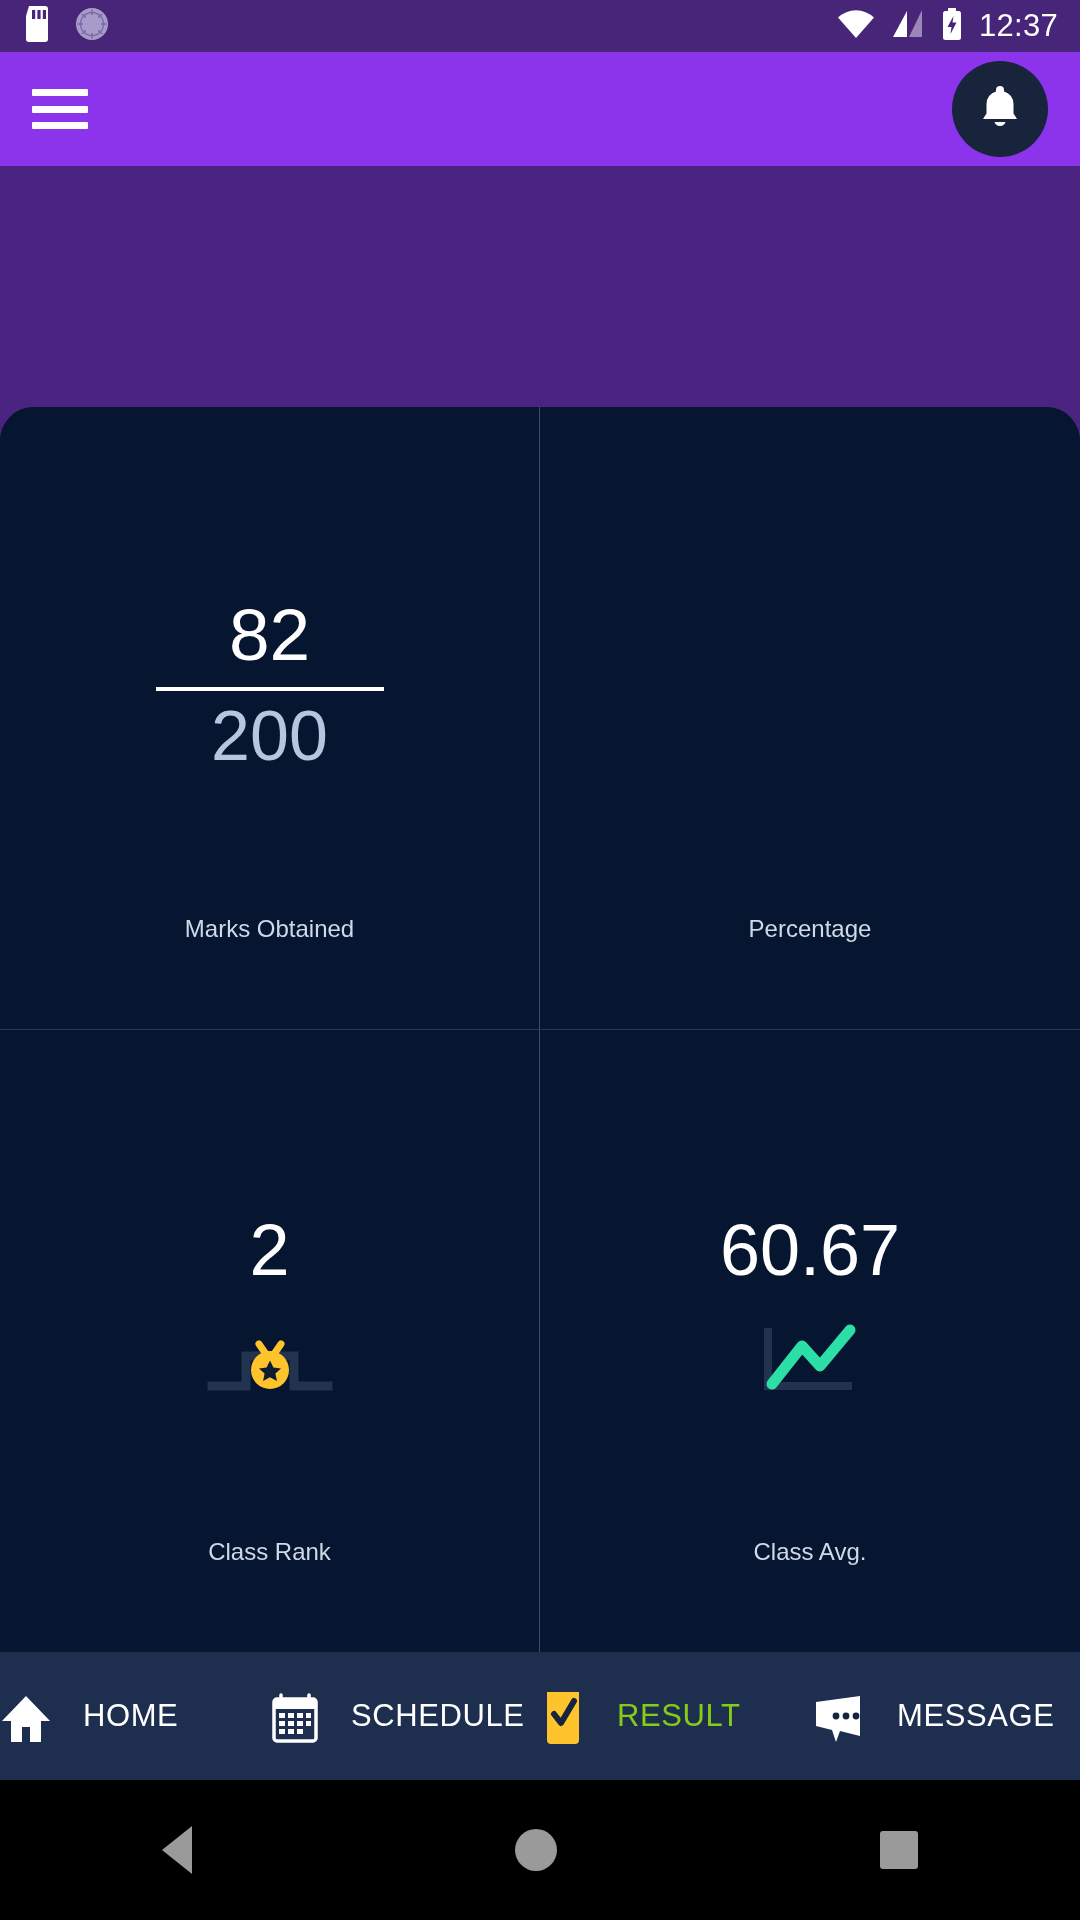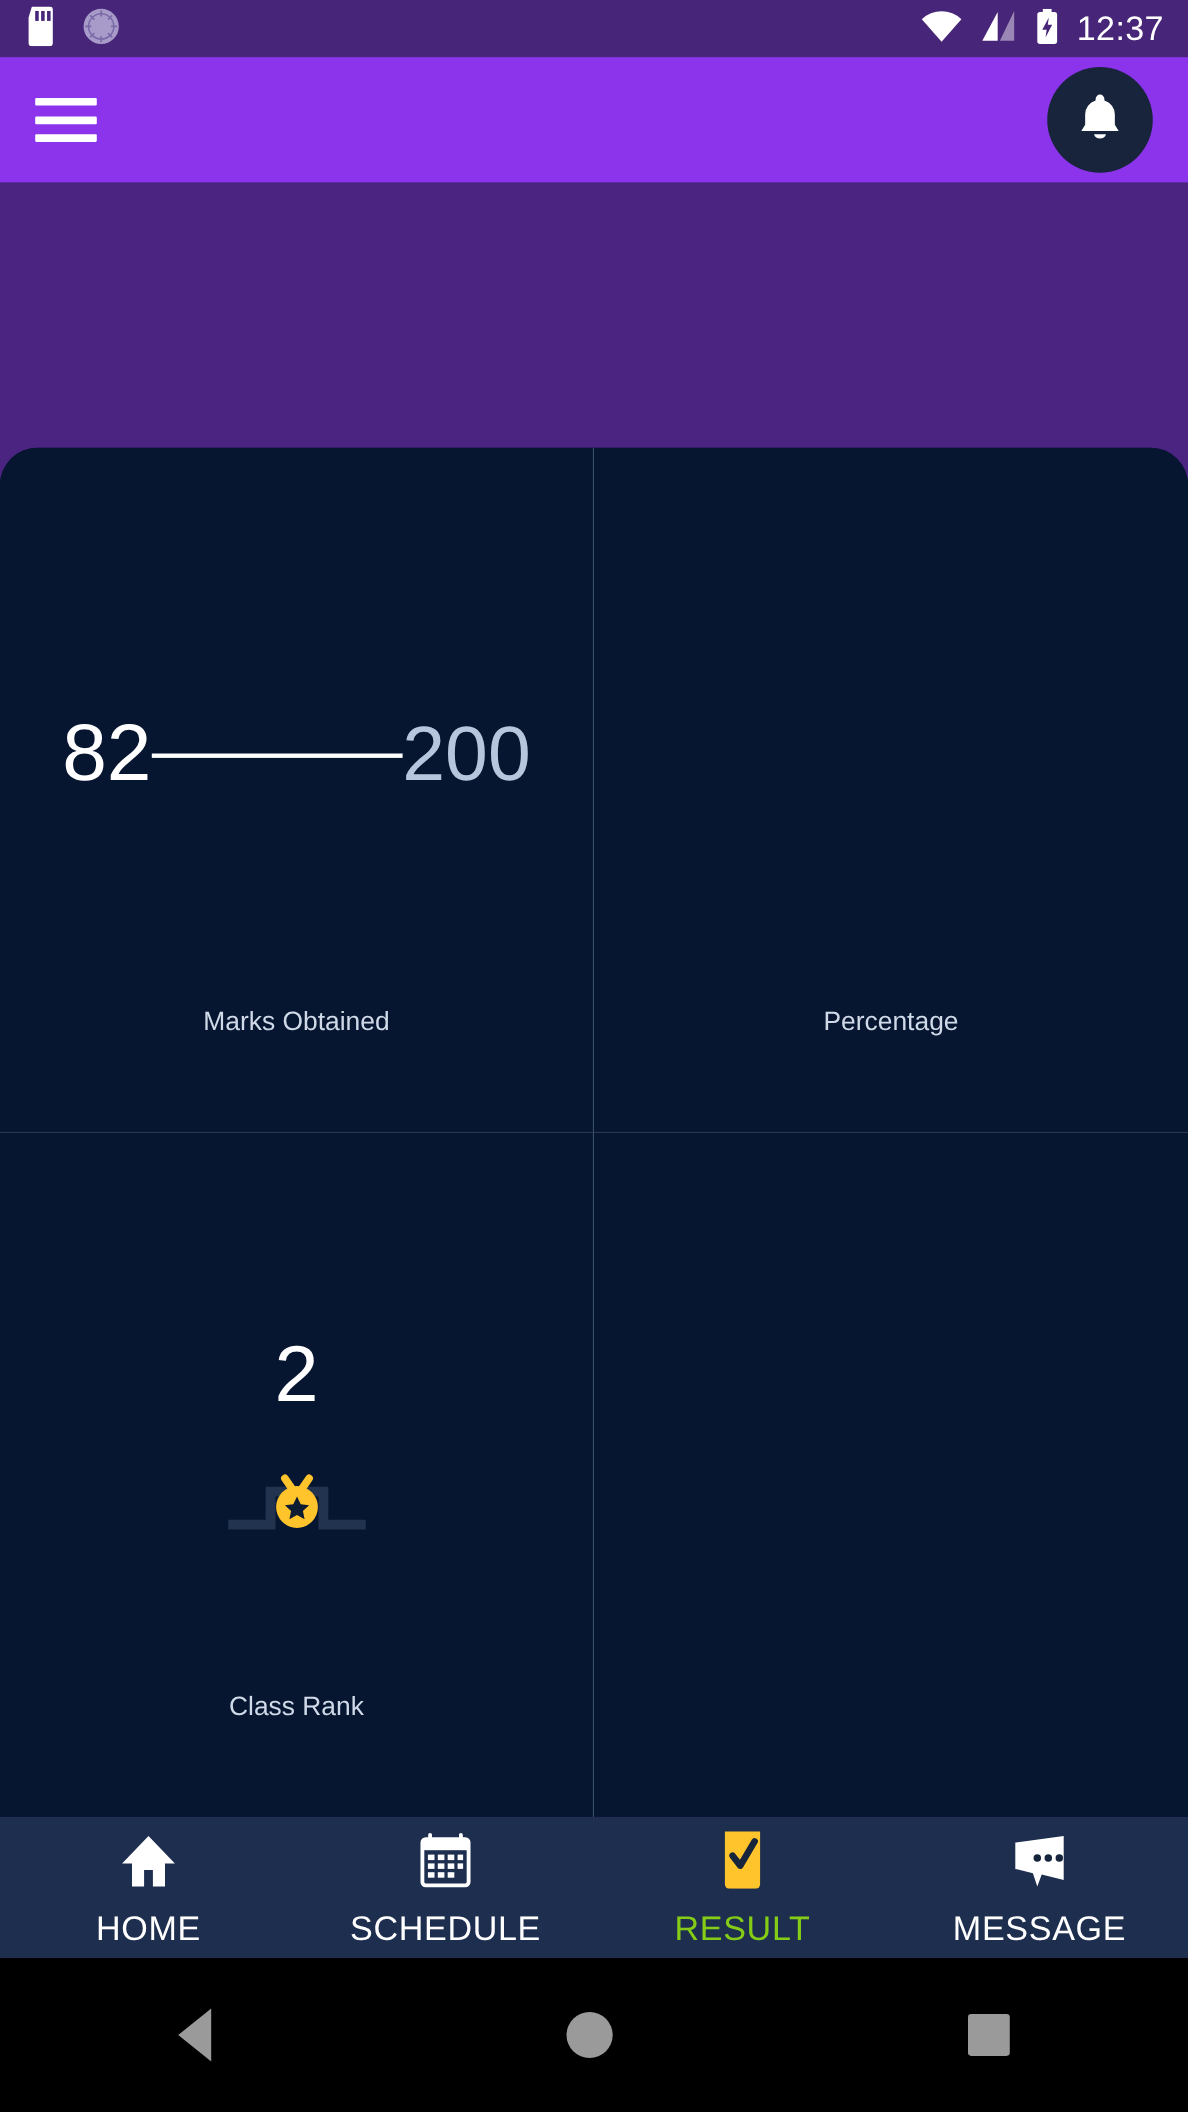--- a/index.html
+++ b/index.html
@@ -60,21 +60,21 @@
   .cell.br { border-right:1.5px solid #38506e; }
   .cell.bb { border-bottom:1.5px solid #27384f; }
   .cell-label {
     position:absolute; bottom:86px; left:0; right:0; text-align:center;
     font-size:24px; color:#cfd9e8; font-weight:400;
   }
   .cell-body { margin-bottom:66px; display:flex; flex-direction:column;
     align-items:center; justify-content:center; }
 
   
-  .frac { display:flex; flex-direction:row; align-items:center; }
+  .frac { display:flex; flex-direction:column; align-items:center; }
   .frac-num { font-size:73px; color:#ffffff; font-weight:400; line-height:1.06; }
   .frac-bar { width:228px; height:4px; background:#ffffff; margin:13px 0 8px; }
   .frac-den { font-size:70px; color:#b6c6dc; font-weight:400; line-height:1.06; }
 
   
   .donut { position:relative; width:224px; height:224px; }
   .donut svg { display:block; }
   .donut-text {
     position:absolute; inset:0; display:flex; align-items:center;
     justify-content:center; font-size:52px; font-weight:700; color:#fff;
@@ -85,22 +85,22 @@
   .big-num { font-size:72px; color:#ffffff; font-weight:400; line-height:1; }
   .stat-icon { margin-top:32px; height:84px; display:flex; align-items:center;
     justify-content:center; }
 
   
   .bottomnav {
     position:absolute; top:1652px; left:0; width:1080px; height:128px;
     background:#1e2e4f; display:flex; align-items:center;
   }
   .navitem {
-    flex:1; display:flex; flex-direction:column; align-items:center;
-    justify-content:space-between; gap:19px;
+    flex:1; display:flex; flex-direction:row; align-items:center;
+    justify-content:flex-start; gap:31px;
   }
   .navitem .nav-label {
     font-size:31px; color:#ffffff; letter-spacing:.6px;
   }
   .navitem.active .nav-label { color:#84cc16; }
   .nav-ico { height:56px; display:flex; align-items:flex-end; justify-content:center; }
 
   
   .sysnav {
     position:absolute; top:1780px; left:0; width:1080px; height:140px;
@@ -210,20 +210,32 @@
             <path d="M8 66h34V36h48v30h34" fill="none" stroke="#22334f" stroke-width="9" stroke-linecap="square"></path>
             <path d="M55 24 66 40M77 24 66 40" stroke="#ffc32b" stroke-width="7" stroke-linecap="round"></path>
             <circle cx="66" cy="50" r="19" fill="#ffc32b"></circle>
             <path d="M66 40.5l3.4 7 7.6.9-5.6 5.2 1.5 7.5L66 57.3l-6.9 3.8 1.5-7.5-5.6-5.2 7.6-.9z" fill="#0d1b33"></path>
           </svg>
         </div>
       </div>
       <div class="cell-label">Class Rank</div>
     </div>
 
+    <div class="cell">
+      <div class="cell-body">
+        <div class="big-num">60.67</div>
+        <div class="stat-icon">
+          <svg width="120" height="80" viewBox="0 0 120 80">
+            <path d="M18 8v58h84" fill="none" stroke="#22334f" stroke-width="8" stroke-linecap="butt"></path>
+            <path d="M22 64 52 26 70 46 100 10" fill="none" stroke="#2bdfa6" stroke-width="11" stroke-linecap="round" stroke-linejoin="round"></path>
+          </svg>
+        </div>
+      </div>
+      <div class="cell-label">Class Avg.</div>
+    </div>
   </div>
 
   <div class="bottomnav">
 
     <div class="navitem">
       <span class="nav-ico">
         <svg width="52" height="50" viewBox="0 0 52 50">
           <path d="M26 2 50 27h-9v21h-11V33h-8v15H11V27H2z" fill="#fff"></path>
         </svg>
       </span>

